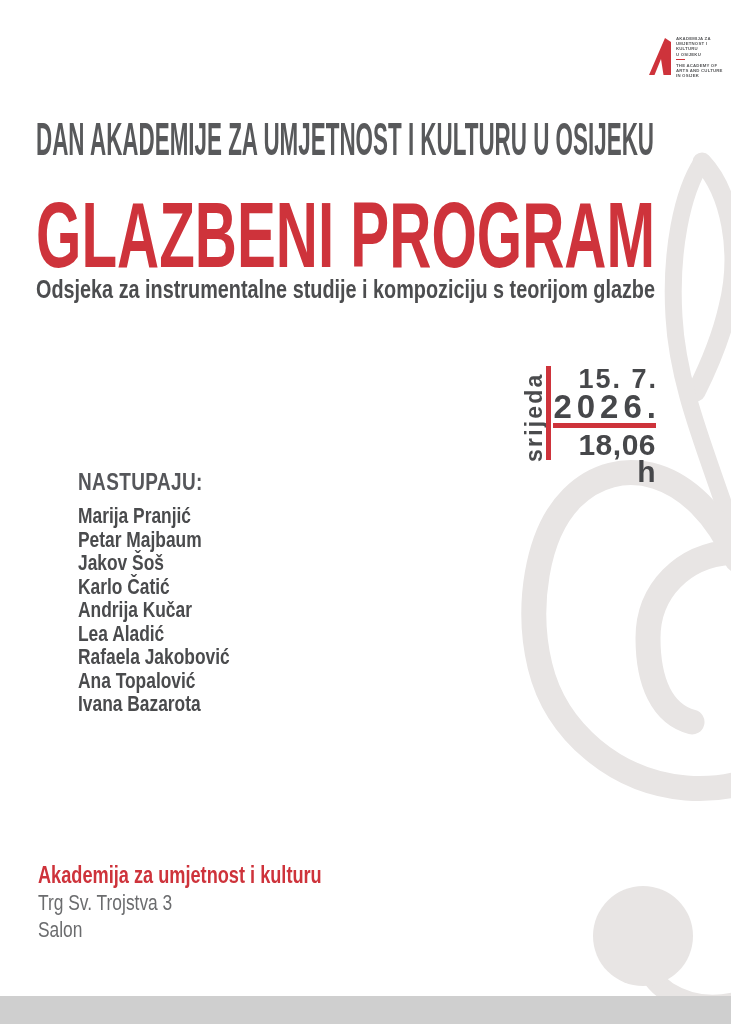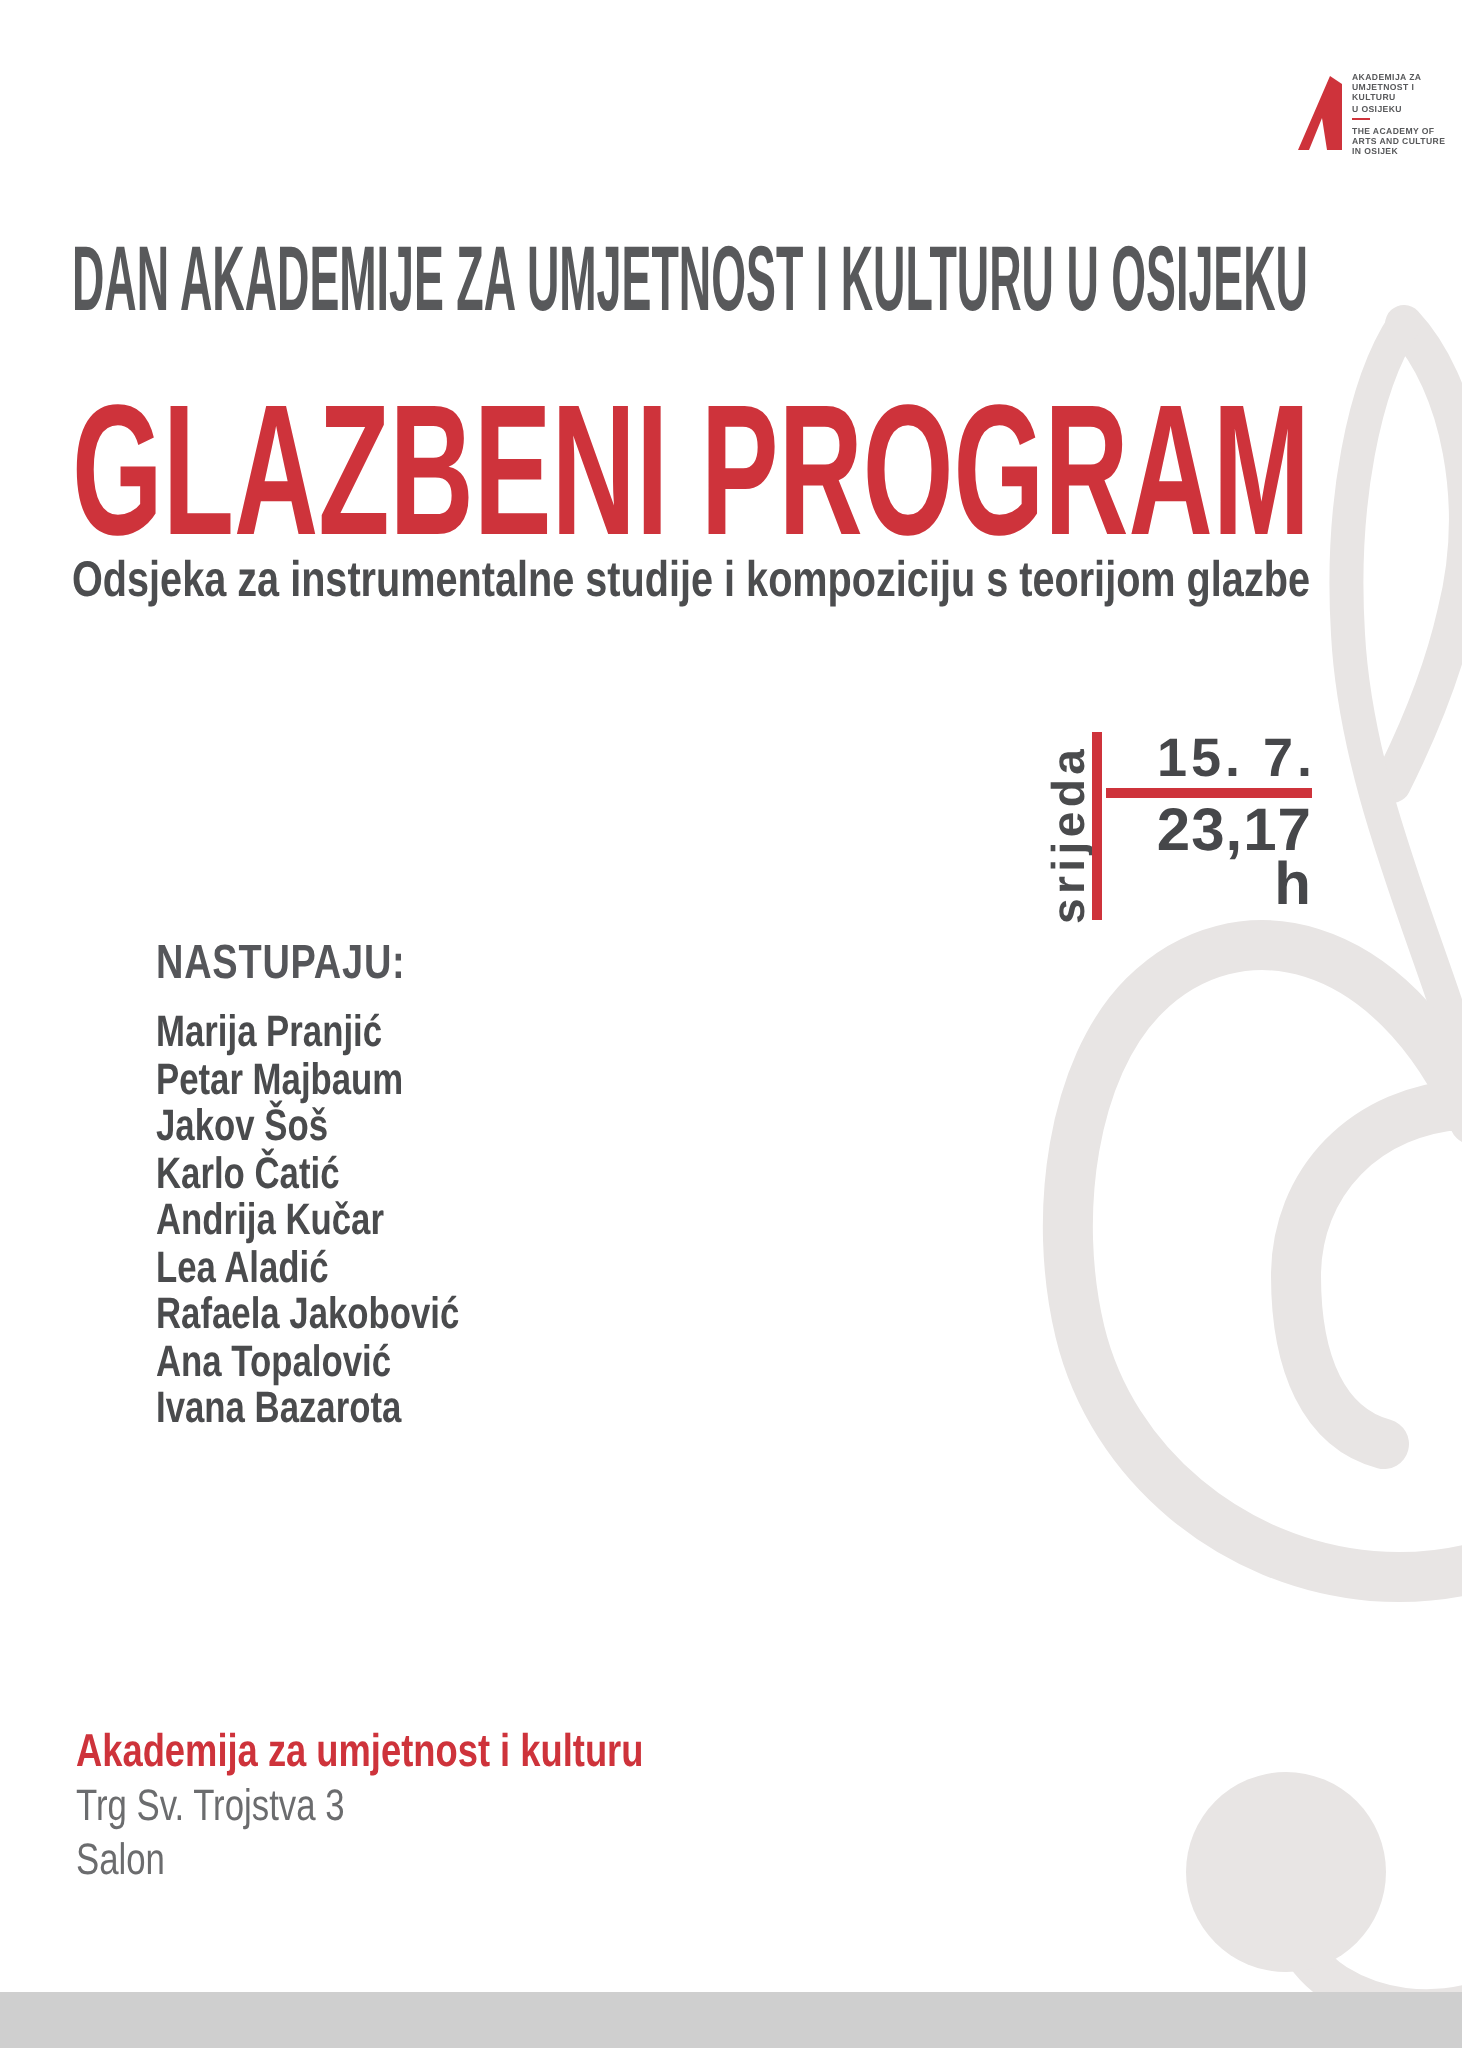--- a/index.html
+++ b/index.html
@@ -108,22 +108,23 @@
 
   <svg class="abs svg-subtitle" style="left:36px; top:272px;" width="624" height="38" viewBox="0 0 624 38">
     <text x="0" y="26" font-size="25" textLength="619" lengthAdjust="spacingAndGlyphs">Odsjeka za instrumentalne studije i kompoziciju s teorijom glazbe</text>
   </svg>
 
   <div>
     <div class="abs weekday">srijeda</div>
     <div class="abs vline"></div>
     <div class="abs datebox">
       <div class="date1">15. 7.</div>
+      <div class="date2">2026.</div>
       <div class="hline"></div>
-      <div class="time">23,17 h</div>
+      <div class="time">18,06 h</div>
     </div>
   </div>
 
   <div>
     <div class="abs performers-heading condense">NASTUPAJU:</div>
     <div class="abs names condense">
       <div>Marija Pranjić</div>
       <div>Petar Majbaum</div>
       <div>Jakov Šoš</div>
       <div>Karlo Čatić</div>

